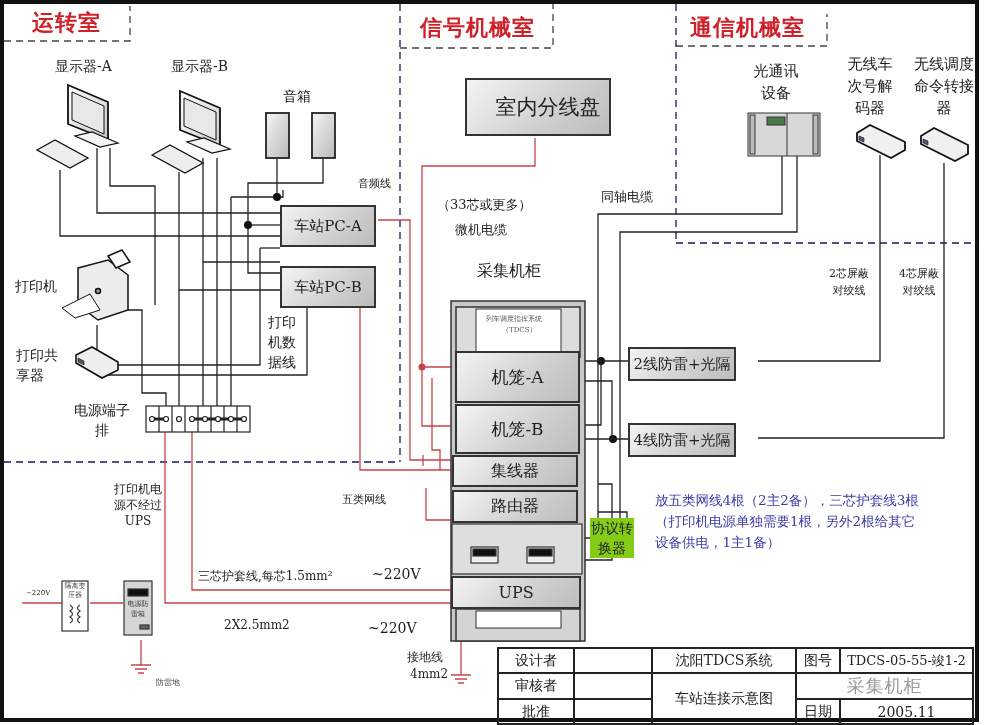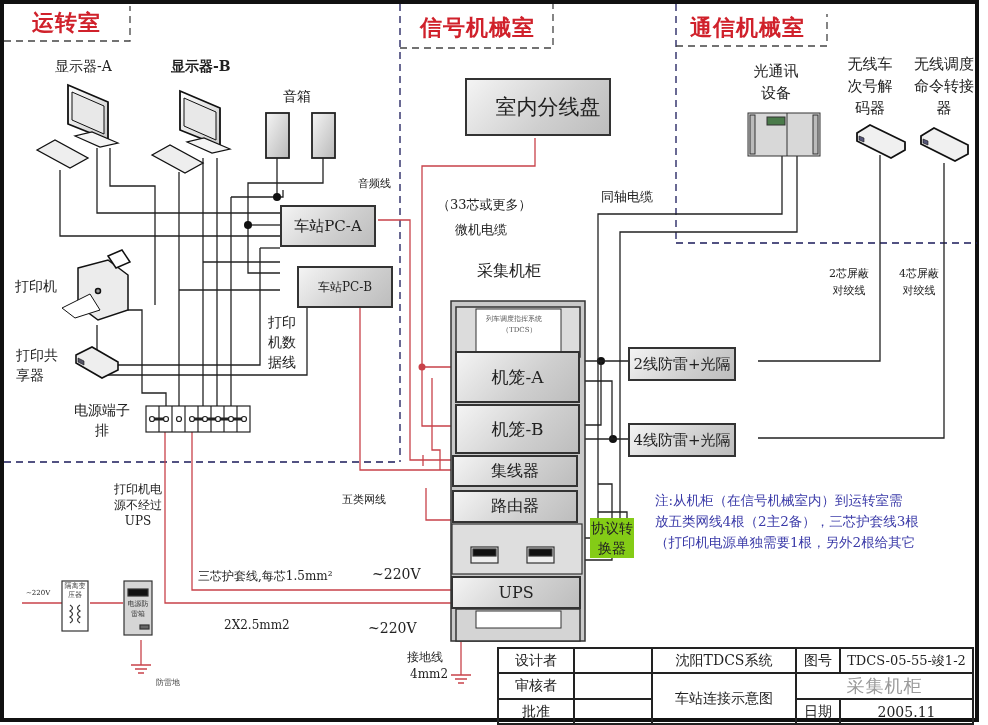--- a/index.html
+++ b/index.html
@@ -208,27 +208,27 @@
     <rect x="128" y="589" width="20" height="7" fill="#111"></rect>
     <rect x="140" y="625" width="9" height="4" fill="#666"></rect>
   </g>
 </svg>
 
 <div class="room" style="left:32px;top:8px;">运转室</div>
 <div class="room" style="left:420px;top:13px;">信号机械室</div>
 <div class="room" style="left:690px;top:13px;">通信机械室</div>
 
 <div class="lbl" style="left:55px;top:58px;font-size:14px;">显示器-A</div>
-<div class="lbl" style="left:171px;top:58px;font-size:14px;font-weight:bold;">显示器-B</div>
+<div class="lbl" style="left:171px;top:58px;font-size:14px;">显示器-B</div>
 <div class="lbl" style="left:283px;top:88px;font-size:14px;">音箱</div>
 
 <div class="box" style="left:280px;top:205px;width:96px;height:42px;font-size:15px;">
     <span>车站PC-A</span>
   </div>
-<div class="box" style="left:280px;top:266px;width:96px;height:42px;font-size:12px;margin-left:17px;">
+<div class="box" style="left:280px;top:266px;width:96px;height:42px;font-size:15px;">
     <span>车站PC-B</span>
   </div>
 
 <div class="lbl" style="left:15px;top:278px;font-size:14px;">打印机</div>
 <div class="lbl" style="left:16px;top:345px;font-size:14px;width:45px;white-space:normal;line-height:20px;">打印共享器</div>
 <div class="lbl" style="left:72px;top:400px;font-size:14px;width:60px;white-space:normal;line-height:20px;text-align:center;">电源端子排</div>
 
 <div class="box" style="left:465px;top:78px;width:146px;height:58px;font-size:21px;padding-left:20px;">
     <span>室内分线盘</span>
   </div>
@@ -280,23 +280,23 @@
 <div class="lbl" style="left:112px;top:481px;font-size:12px;width:52px;white-space:normal;line-height:16px;text-align:center;">打印机电源不经过UPS</div>
 <div class="lbl" style="left:198px;top:570px;font-size:12px;">三芯护套线,每芯1.5mm²</div>
 <div class="lbl" style="left:372px;top:566px;font-size:14px;">~220V</div>
 <div class="lbl" style="left:368px;top:620px;font-size:14px;">~220V</div>
 <div class="lbl" style="left:26px;top:589px;font-size:7px;">~220V</div>
 <div class="lbl" style="left:224px;top:619px;font-size:12px;">2X2.5mm2</div>
 <div class="lbl" style="left:407px;top:651px;font-size:12px;">接地线</div>
 <div class="lbl" style="left:410px;top:668px;font-size:12px;">4mm2</div>
 
 <div class="note" style="left:655px;top:490px;">
-  <div>注:从机柜（在信号机械室内）到运转室需</div>
   <div>放五类网线4根（2主2备），三芯护套线3根</div>
   <div>（打印机电源单独需要1根，另外2根给其它</div>
+  <div>设备供电，1主1备）</div>
 </div>
 
 <table class="tb" style="left:497px;top:647px;width:477px;">
   <tbody>
       <tr>
     <td style="width:74px;">设计者</td>
     <td style="width:76px;"></td>
     <td style="width:142px;">沈阳TDCS系统</td>
     <td style="width:42px;">图号</td>
     <td style="font-size:13px;">TDCS-05-55-竣1-2</td>

